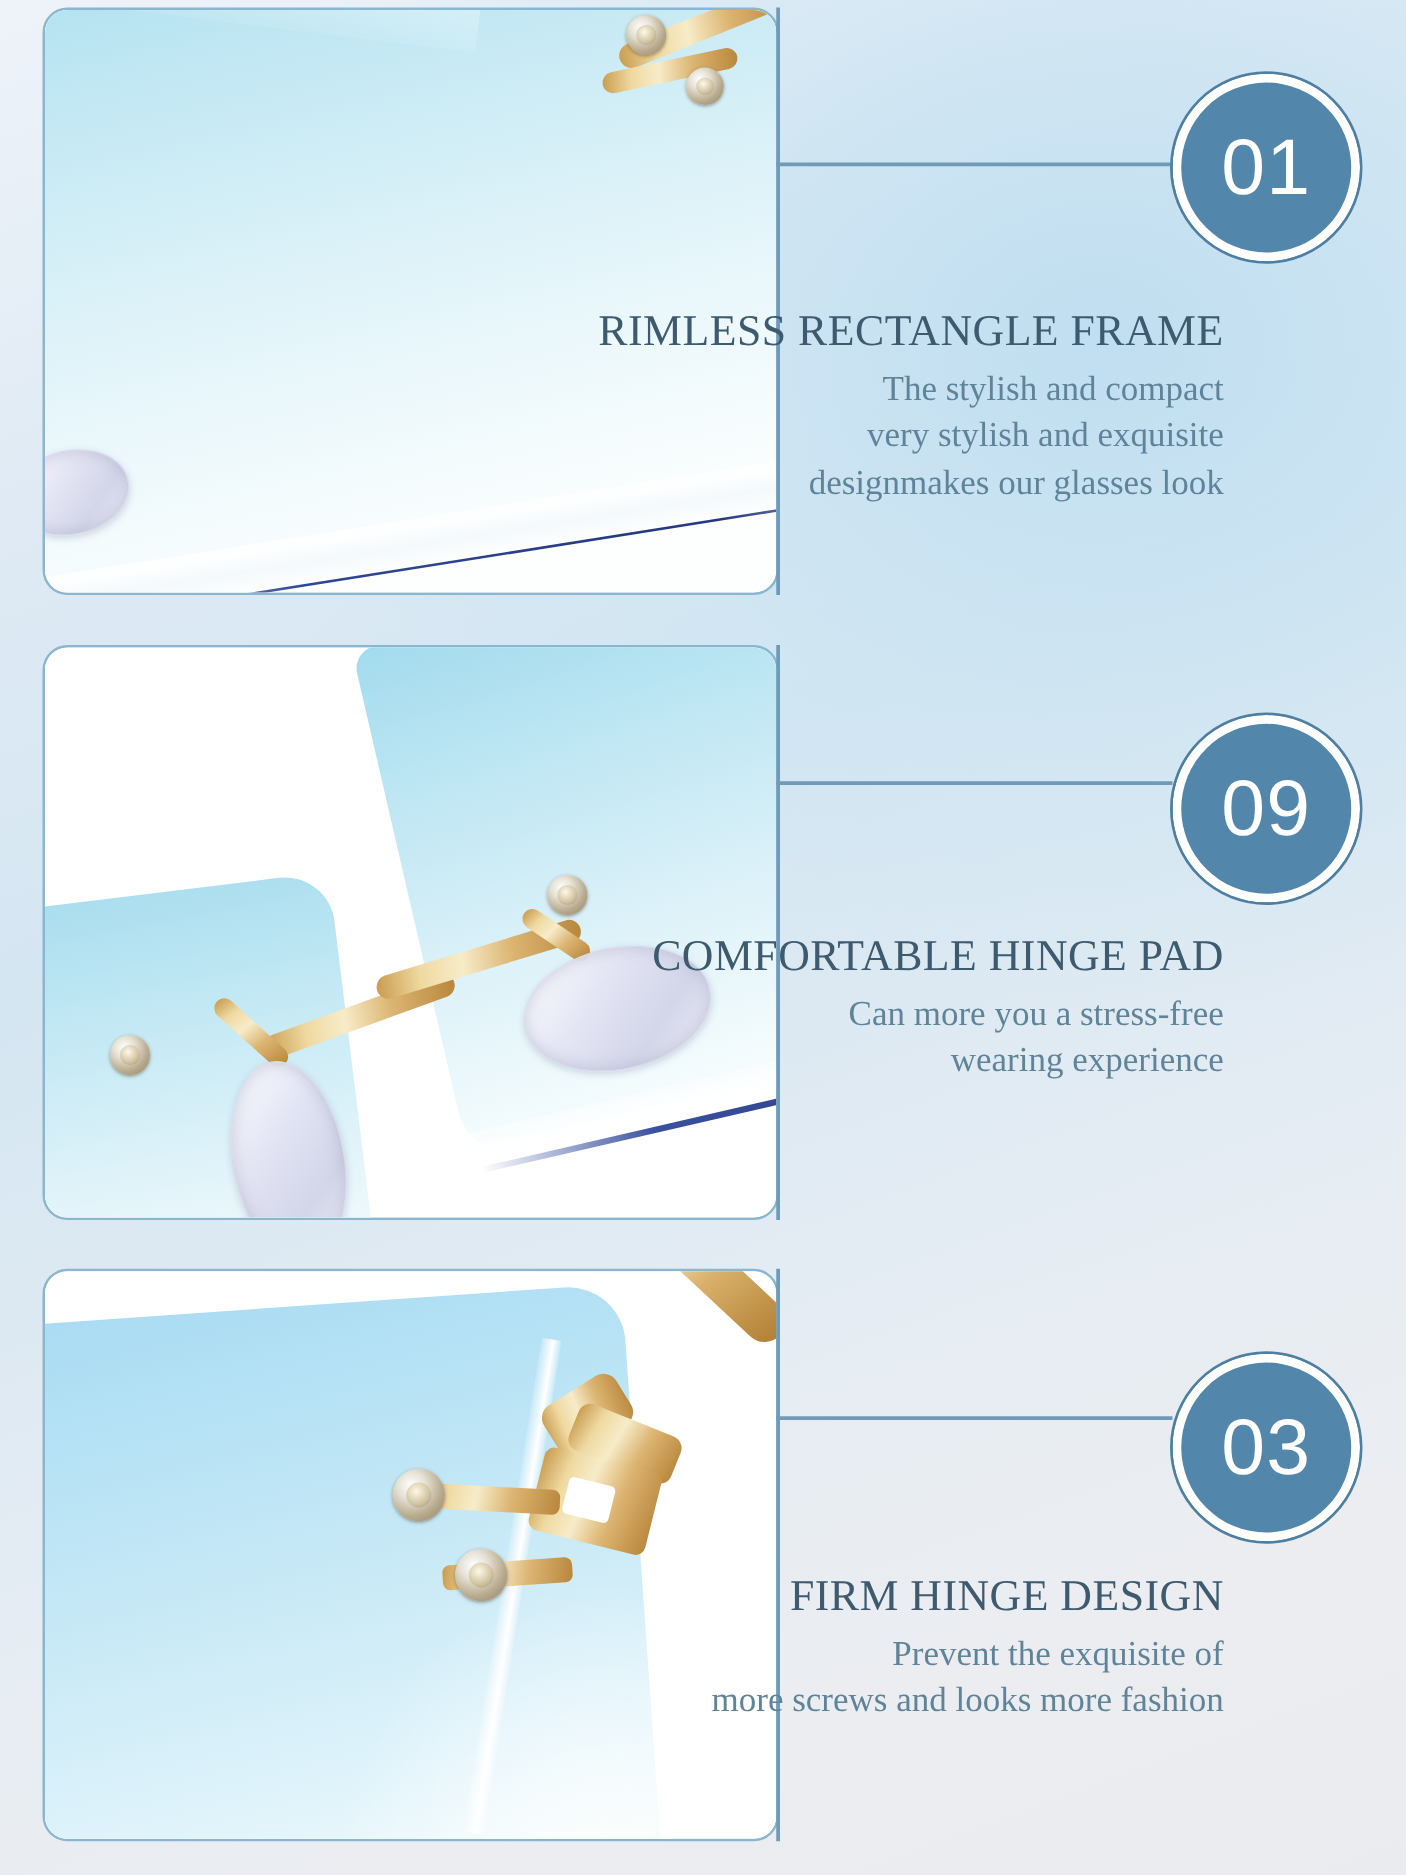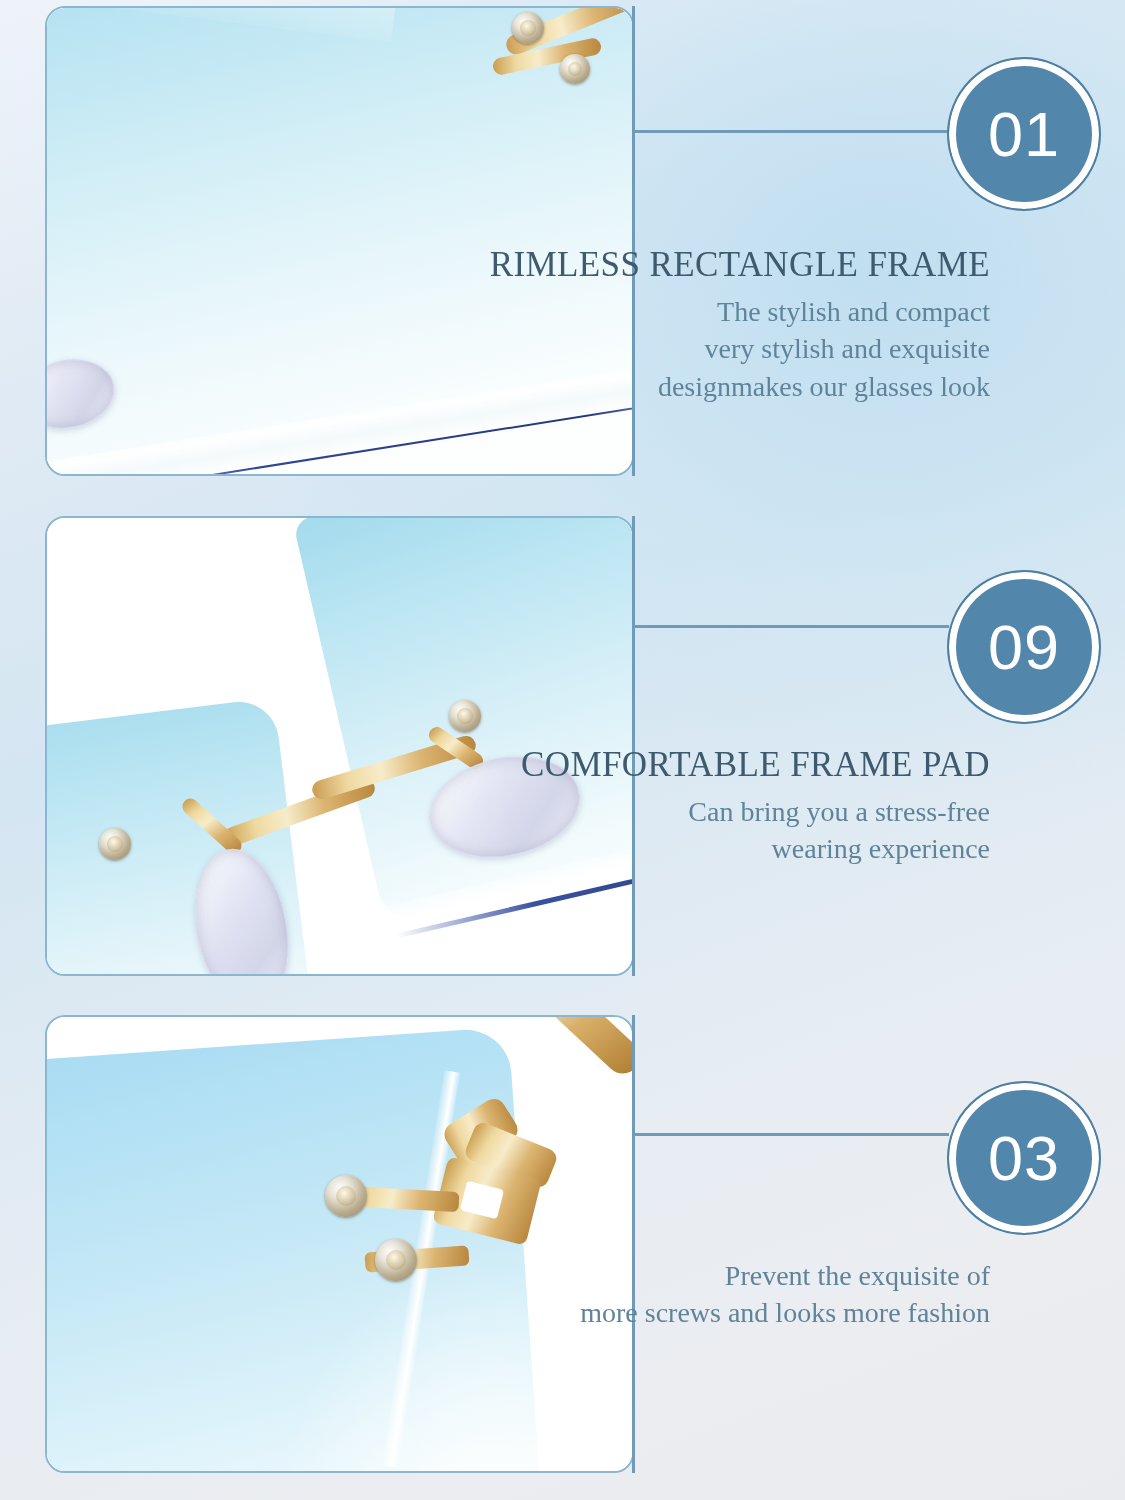--- a/index.html
+++ b/index.html
@@ -20,21 +20,21 @@
     height: 1500px;
     background:
       radial-gradient(ellipse 900px 700px at 78% 18%, rgba(190,222,240,0.95) 0%, rgba(205,229,243,0.55) 45%, rgba(232,240,248,0.0) 78%),
       linear-gradient(160deg, #eef3f9 0%, #dfeaf4 22%, #d4e6f2 42%, #e4ecf3 66%, #ebedf1 84%, #eaebef 100%);
     overflow: hidden;
   }
 
   
   .feature {
     position: absolute;
-    left: 12px;
+    left: 1px;
     width: 988px;
   }
 
   
   .panel {
     position: absolute;
     left: 33px;
     width: 589px;
     border: 2px solid #8ab6cf;
     border-radius: 20px;
@@ -235,23 +235,23 @@
     </div>
 
     <div class="connector-stub" style="left:620px;top:16px;height:460px;"></div>
     <div class="connector" style="left:620px;top:125px;width:317px;"></div>
 
     <div class="badge" style="left:935px;top:70px;">
       <span class="badge-num">09</span>
     </div>
 
     <div class="text-block" style="top:245px;">
-      <div class="feat-title">COMFORTABLE FRAME PAD</div>
+      <div class="feat-title">COMFORTABLE HINGE PAD</div>
       <div class="feat-desc">
-        <div>Can bring you a stress-free</div>
+        <div>Can more you a stress-free</div>
         <div>wearing experience</div>
       </div>
     </div>
   </div>
 
   <div class="feature" style="top:1000px;height:500px;">
 
     <div class="panel" style="top:15px;height:458px;">
       <div class="photo">
         <div style="position:absolute;inset:0;background:#ffffff;"></div>
@@ -286,20 +286,21 @@
     </div>
 
     <div class="connector-stub" style="left:620px;top:15px;height:458px;"></div>
     <div class="connector" style="left:620px;top:133px;width:317px;"></div>
 
     <div class="badge" style="left:935px;top:81px;">
       <span class="badge-num">03</span>
     </div>
 
     <div class="text-block" style="top:257px;">
+      <div class="feat-title">FIRM HINGE DESIGN</div>
       <div class="feat-desc">
         <div>Prevent the exquisite of</div>
         <div>more screws and looks more fashion</div>
       </div>
     </div>
   </div>
 
 </div>
 
 </body></html>

